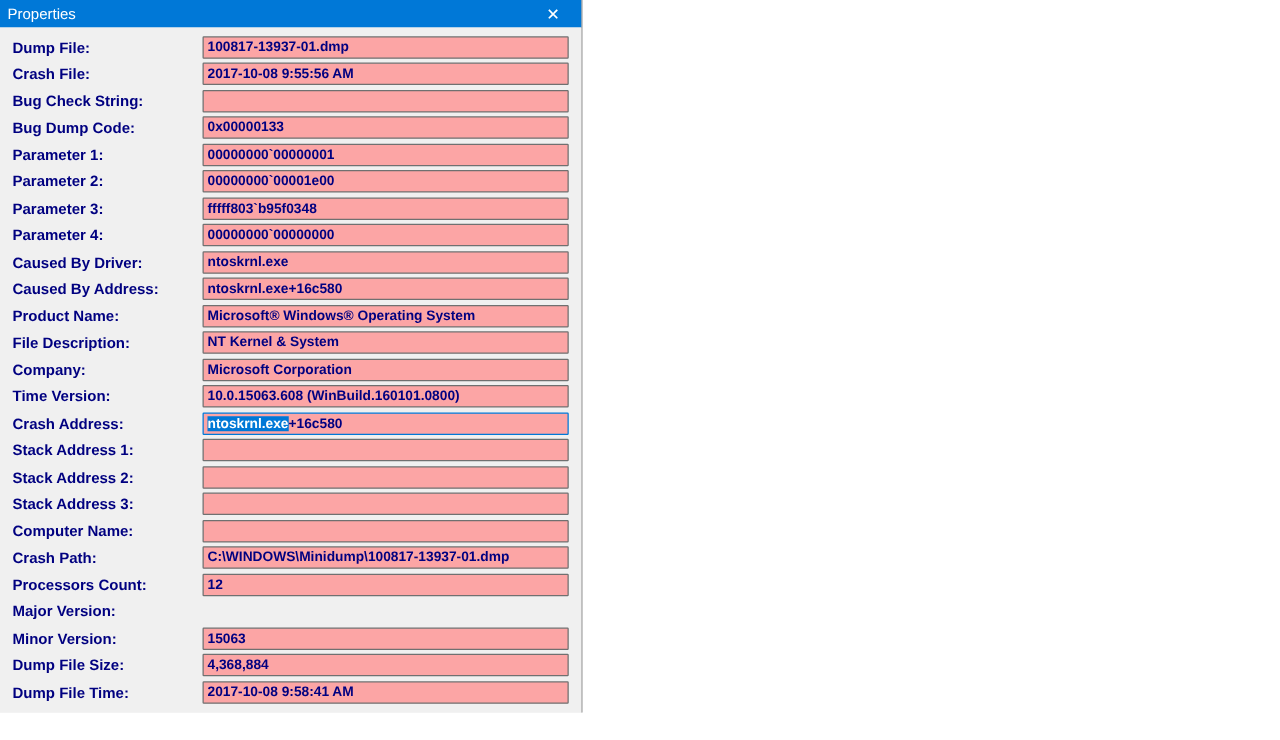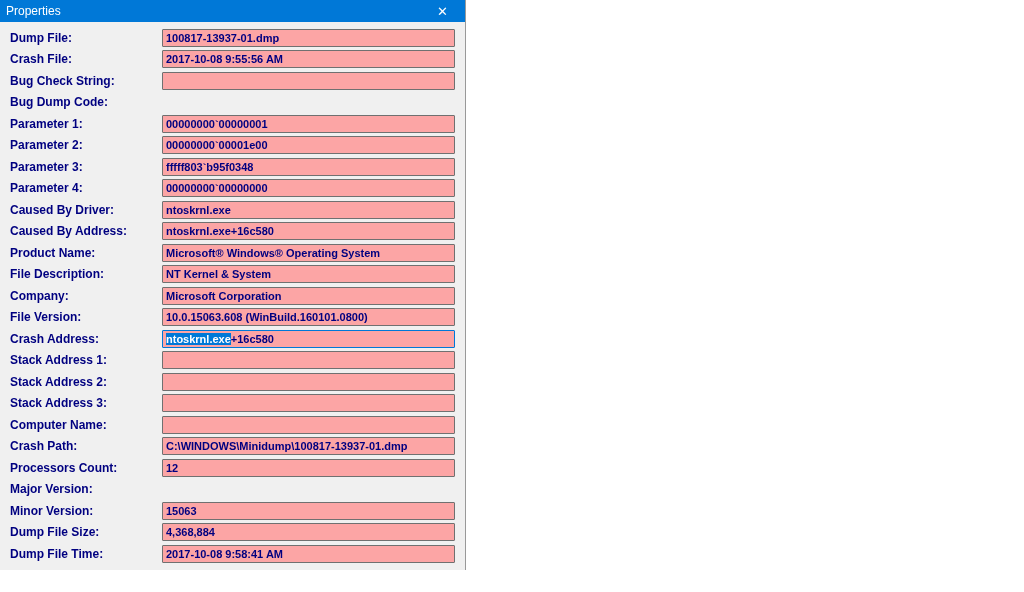--- a/index.html
+++ b/index.html
@@ -99,20 +99,21 @@
       <div class="value-box">2017-10-08 9:55:56 AM</div>
     </div>
 
     <div class="row">
       <div class="label">Bug Check String:</div>
       <div class="value-box"></div>
     </div>
 
     <div class="row">
       <div class="label">Bug Dump Code:</div>
+      <div class="value-box">0x00000133</div>
     </div>
 
     <div class="row">
       <div class="label">Parameter 1:</div>
       <div class="value-box">00000000`00000001</div>
     </div>
 
     <div class="row">
       <div class="label">Parameter 2:</div>
       <div class="value-box">00000000`00001e00</div>
@@ -147,21 +148,21 @@
       <div class="label">File Description:</div>
       <div class="value-box">NT Kernel &amp; System</div>
     </div>
 
     <div class="row">
       <div class="label">Company:</div>
       <div class="value-box">Microsoft Corporation</div>
     </div>
 
     <div class="row">
-      <div class="label">File Version:</div>
+      <div class="label">Time Version:</div>
       <div class="value-box">10.0.15063.608 (WinBuild.160101.0800)</div>
     </div>
 
 
     <div class="row">
       <div class="label">Crash Address:</div>
       <div class="value-box active"><span class="selection">ntoskrnl.exe</span><span>+16c580</span></div>
     </div>
 
     <div class="row">

